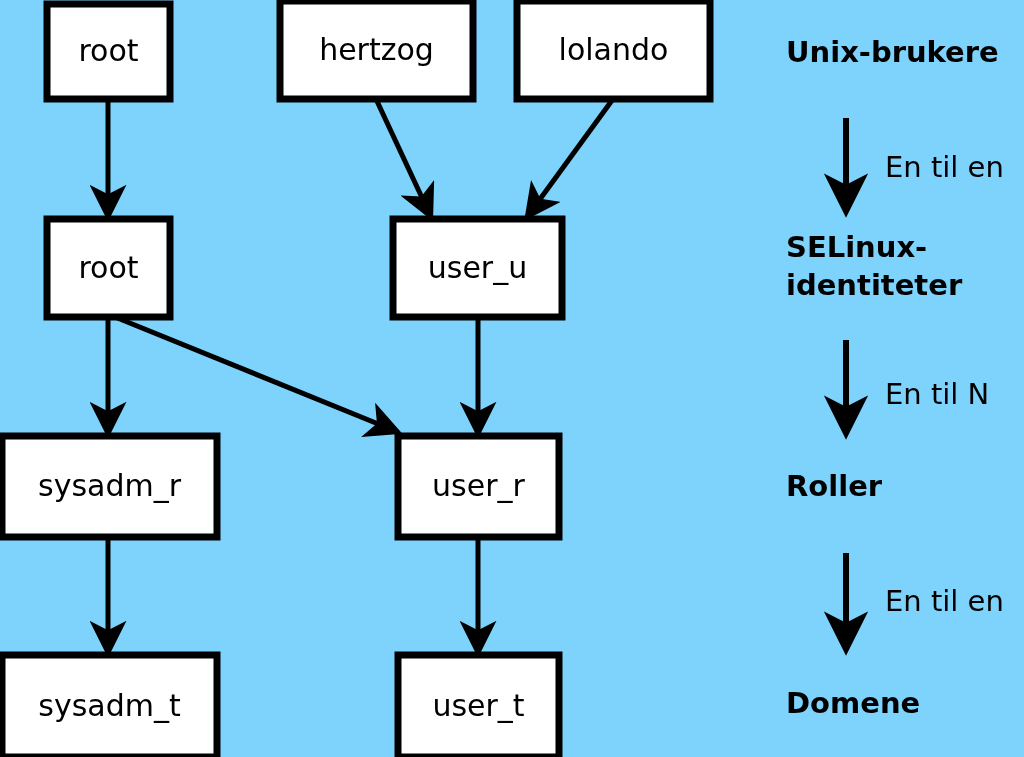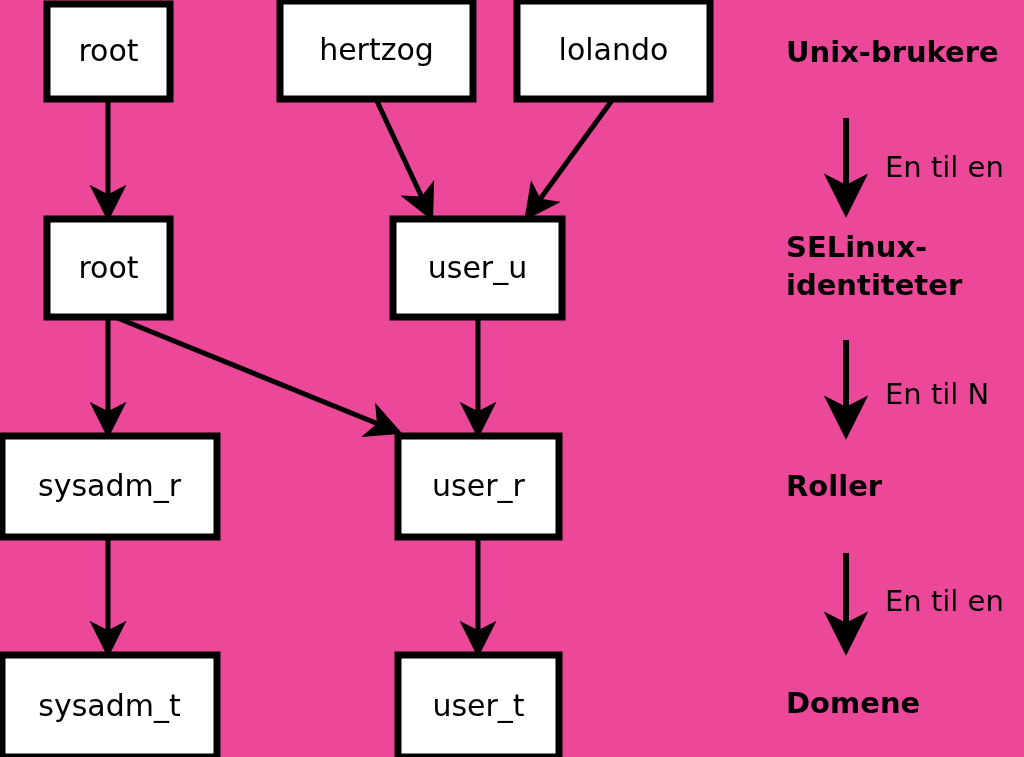--- a/index.html
+++ b/index.html
@@ -10,21 +10,21 @@
   body {
     width: 1024px;
     height: 757px;
     font-family: "DejaVu Sans", sans-serif;
     overflow: hidden;
   }
   #diagram-root {
     position: relative;
     width: 1024px;
     height: 757px;
-    background: #ec4899;
+    background: #7dd3fc;
   }
   svg.canvas {
     display: block;
     width: 1024px;
     height: 757px;
   }
   .node-box {
     fill: #ffffff;
     stroke: #000000;
     stroke-width: 7;

